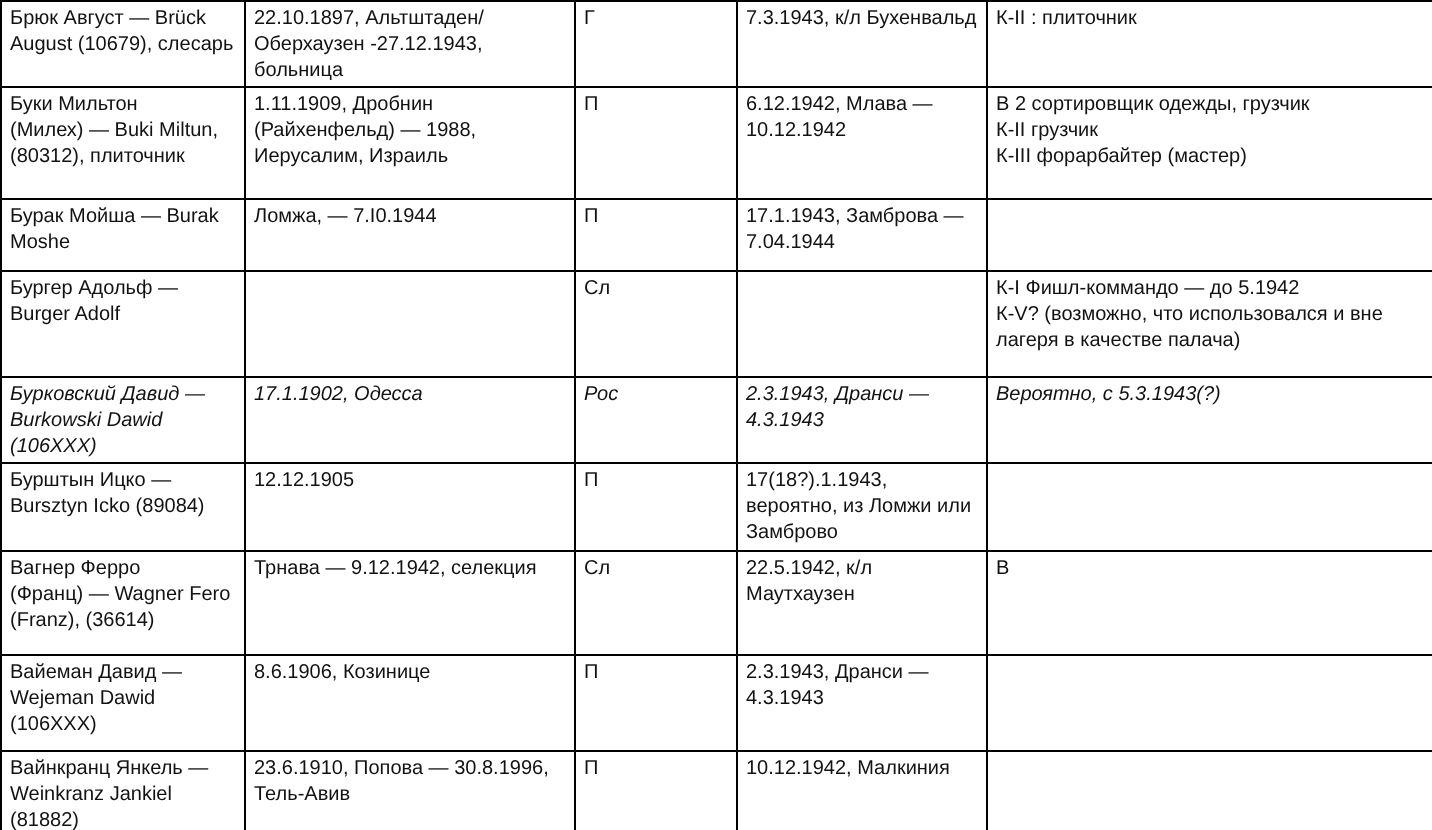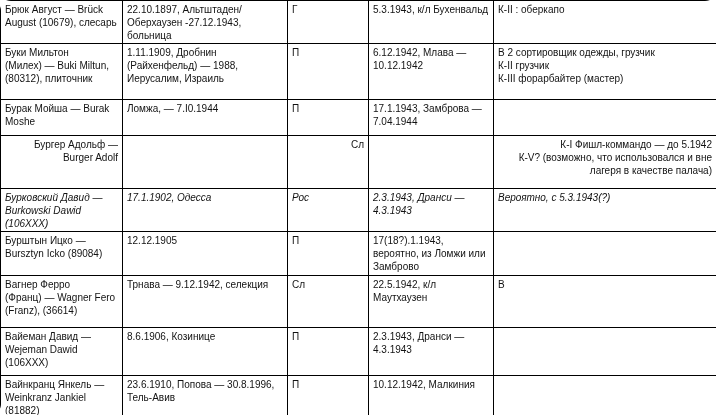--- a/index.html
+++ b/index.html
@@ -1,21 +1,20 @@
 <!DOCTYPE html>
 <html><head>
 <meta charset="utf-8">
 <style>
   html,body{margin:0;padding:0;background:#ffffff;}
   .page{
     position:relative;
     width:716px;height:415px;
     overflow:hidden;
     background:#ffffff;
-    border-radius:11px;
   }
   table.doc-table{
     border-collapse:collapse;
     table-layout:fixed;
     width:716px;
     font-family:"Liberation Sans", sans-serif;
     font-size:10px;
     line-height:13px;
     color:#121212;
   }
@@ -45,22 +44,22 @@
       <col class="c-dates">
       <col class="c-notes">
     </colgroup>
     <tbody>
         <tr style="height: 40px;">
           <td>Брюк Август — Brück
 August (10679), слесарь</td>
           <td>22.10.1897, Альтштаден/
 Оберхаузен -27.12.1943, больница</td>
           <td>Г</td>
-          <td>5.3.1943, к/л Бухенвальд</td>
-          <td>К-II : оберкапо</td>
+          <td>7.3.1943, к/л Бухенвальд</td>
+          <td>К-II : плиточник</td>
         </tr>
         <tr style="height: 56px;">
           <td>Буки Мильтон
 (Милех) — Buki Miltun,
 (80312), плиточник</td>
           <td>1.11.1909, Дробнин
 (Райхенфельд) — 1988,
 Иерусалим, Израиль</td>
           <td>П</td>
           <td>6.12.1942, Млава —
@@ -71,21 +70,21 @@
         </tr>
         <tr style="height: 36px;">
           <td>Бурак Мойша — Burak
 Moshe</td>
           <td>Ломжа, — 7.I0.1944</td>
           <td>П</td>
           <td>17.1.1943, Замброва —
 7.04.1944</td>
           <td></td>
         </tr>
-        <tr style="height: 53px; text-align: right;">
+        <tr style="height: 53px;">
           <td>Бургер Адольф —
 Burger Adolf</td>
           <td></td>
           <td>Сл</td>
           <td></td>
           <td>К-I Фишл-коммандо — до 5.1942
 К-V? (возможно, что использовался и вне
 лагеря в качестве палача)</td>
         </tr>
         <tr style="height: 43px; font-style: italic;">

